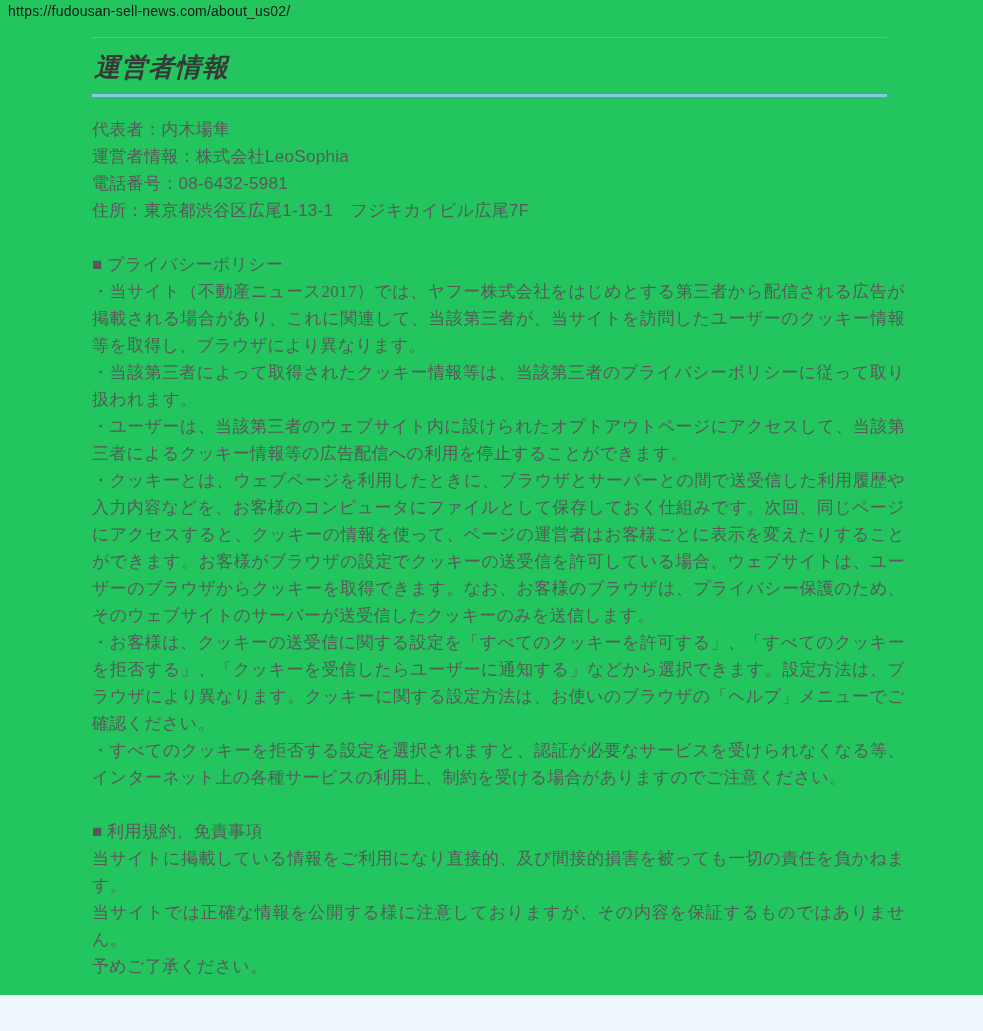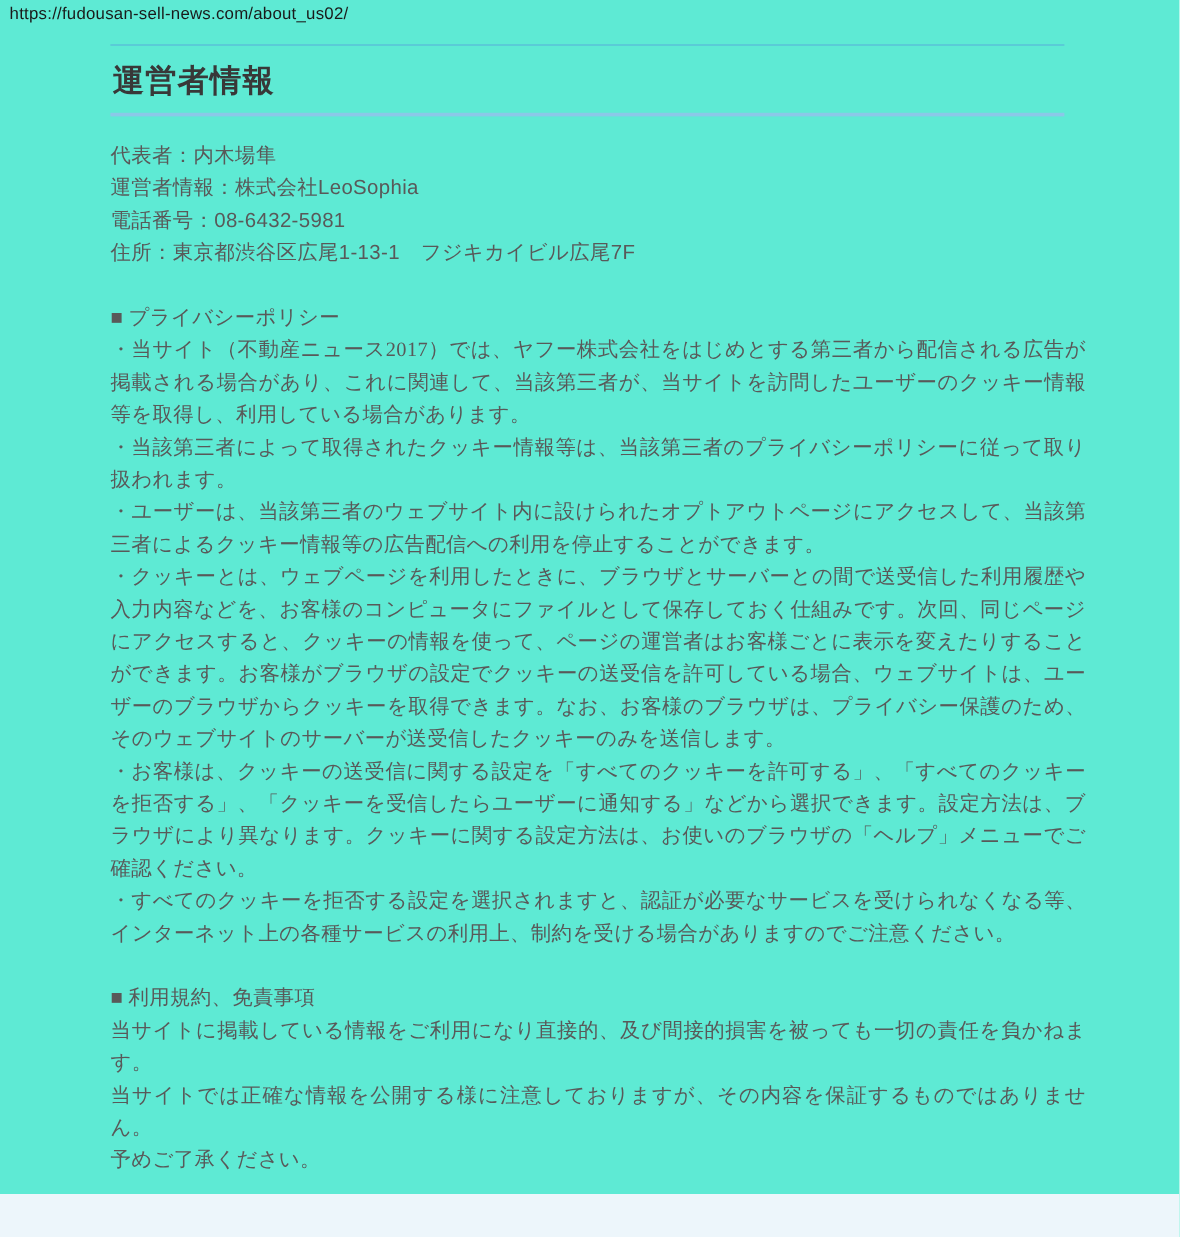--- a/index.html
+++ b/index.html
@@ -5,21 +5,21 @@
   html, body {
     margin: 0;
     padding: 0;
     background: #ffffff;
     font-family: "Liberation Sans", "DejaVu Sans", sans-serif;
   }
   .page {
     position: relative;
     width: 983px;
     height: 1031px;
-    background: #5eead4;
+    background: #22c55e;
     overflow: hidden;
   }
   .url-label {
     position: absolute;
     top: 3px;
     left: 8px;
     font-size: 14px;
     color: #1a1a1a;
     letter-spacing: 0.2px;
     white-space: nowrap;
@@ -42,20 +42,21 @@
     padding: 13px 0 11px 2px;
     box-sizing: border-box;
   }
   .page-title {
     margin: 0;
     font-size: 26px;
     line-height: 32px;
     font-weight: bold;
     color: #383838;
     letter-spacing: 1px;
+    font-style: italic;
   }
   .body-block {
     margin-top: 19px;
   }
   .body-block p,
   .body-block .line {
     margin: 0;
     padding: 0;
   }
   .section {
@@ -89,21 +90,21 @@
 
     <div class="body-block">
       <div class="line">代表者：内木場隼</div>
       <div class="line">運営者情報：株式会社LeoSophia</div>
       <div class="line">電話番号：08-6432-5981</div>
       <div class="line">住所：東京都渋谷区広尾1-13-1　フジキカイビル広尾7F</div>
     </div>
 
     <div class="body-block section">
       <p class="section-heading">■ プライバシーポリシー</p>
-      <p>・当サイト（不動産ニュース2017）では、ヤフー株式会社をはじめとする第三者から配信される広告が掲載される場合があり、これに関連して、当該第三者が、当サイトを訪問したユーザーのクッキー情報等を取得し、利用している場合があります。</p>
+      <p>・当サイト（不動産ニュース2017）では、ヤフー株式会社をはじめとする第三者から配信される広告が掲載される場合があり、これに関連して、当該第三者が、当サイトを訪問したユーザーのクッキー情報等を取得し、ブラウザにより異なります。</p>
       <p>・当該第三者によって取得されたクッキー情報等は、当該第三者のプライバシーポリシーに従って取り扱われます。</p>
       <p>・ユーザーは、当該第三者のウェブサイト内に設けられたオプトアウトページにアクセスして、当該第三者によるクッキー情報等の広告配信への利用を停止することができます。</p>
       <p>・クッキーとは、ウェブページを利用したときに、ブラウザとサーバーとの間で送受信した利用履歴や入力内容などを、お客様のコンピュータにファイルとして保存しておく仕組みです。次回、同じページにアクセスすると、クッキーの情報を使って、ページの運営者はお客様ごとに表示を変えたりすることができます。お客様がブラウザの設定でクッキーの送受信を許可している場合、ウェブサイトは、ユーザーのブラウザからクッキーを取得できます。なお、お客様のブラウザは、プライバシー保護のため、そのウェブサイトのサーバーが送受信したクッキーのみを送信します。</p>
       <p>・お客様は、クッキーの送受信に関する設定を「すべてのクッキーを許可する」、「すべてのクッキーを拒否する」、「クッキーを受信したらユーザーに通知する」などから選択できます。設定方法は、ブラウザにより異なります。クッキーに関する設定方法は、お使いのブラウザの「ヘルプ」メニューでご確認ください。</p>
       <p>・すべてのクッキーを拒否する設定を選択されますと、認証が必要なサービスを受けられなくなる等、インターネット上の各種サービスの利用上、制約を受ける場合がありますのでご注意ください。</p>
     </div>
 
     <div class="body-block section">
       <p class="section-heading">■ 利用規約、免責事項</p>
       <p>当サイトに掲載している情報をご利用になり直接的、及び間接的損害を被っても一切の責任を負かねます。</p>

